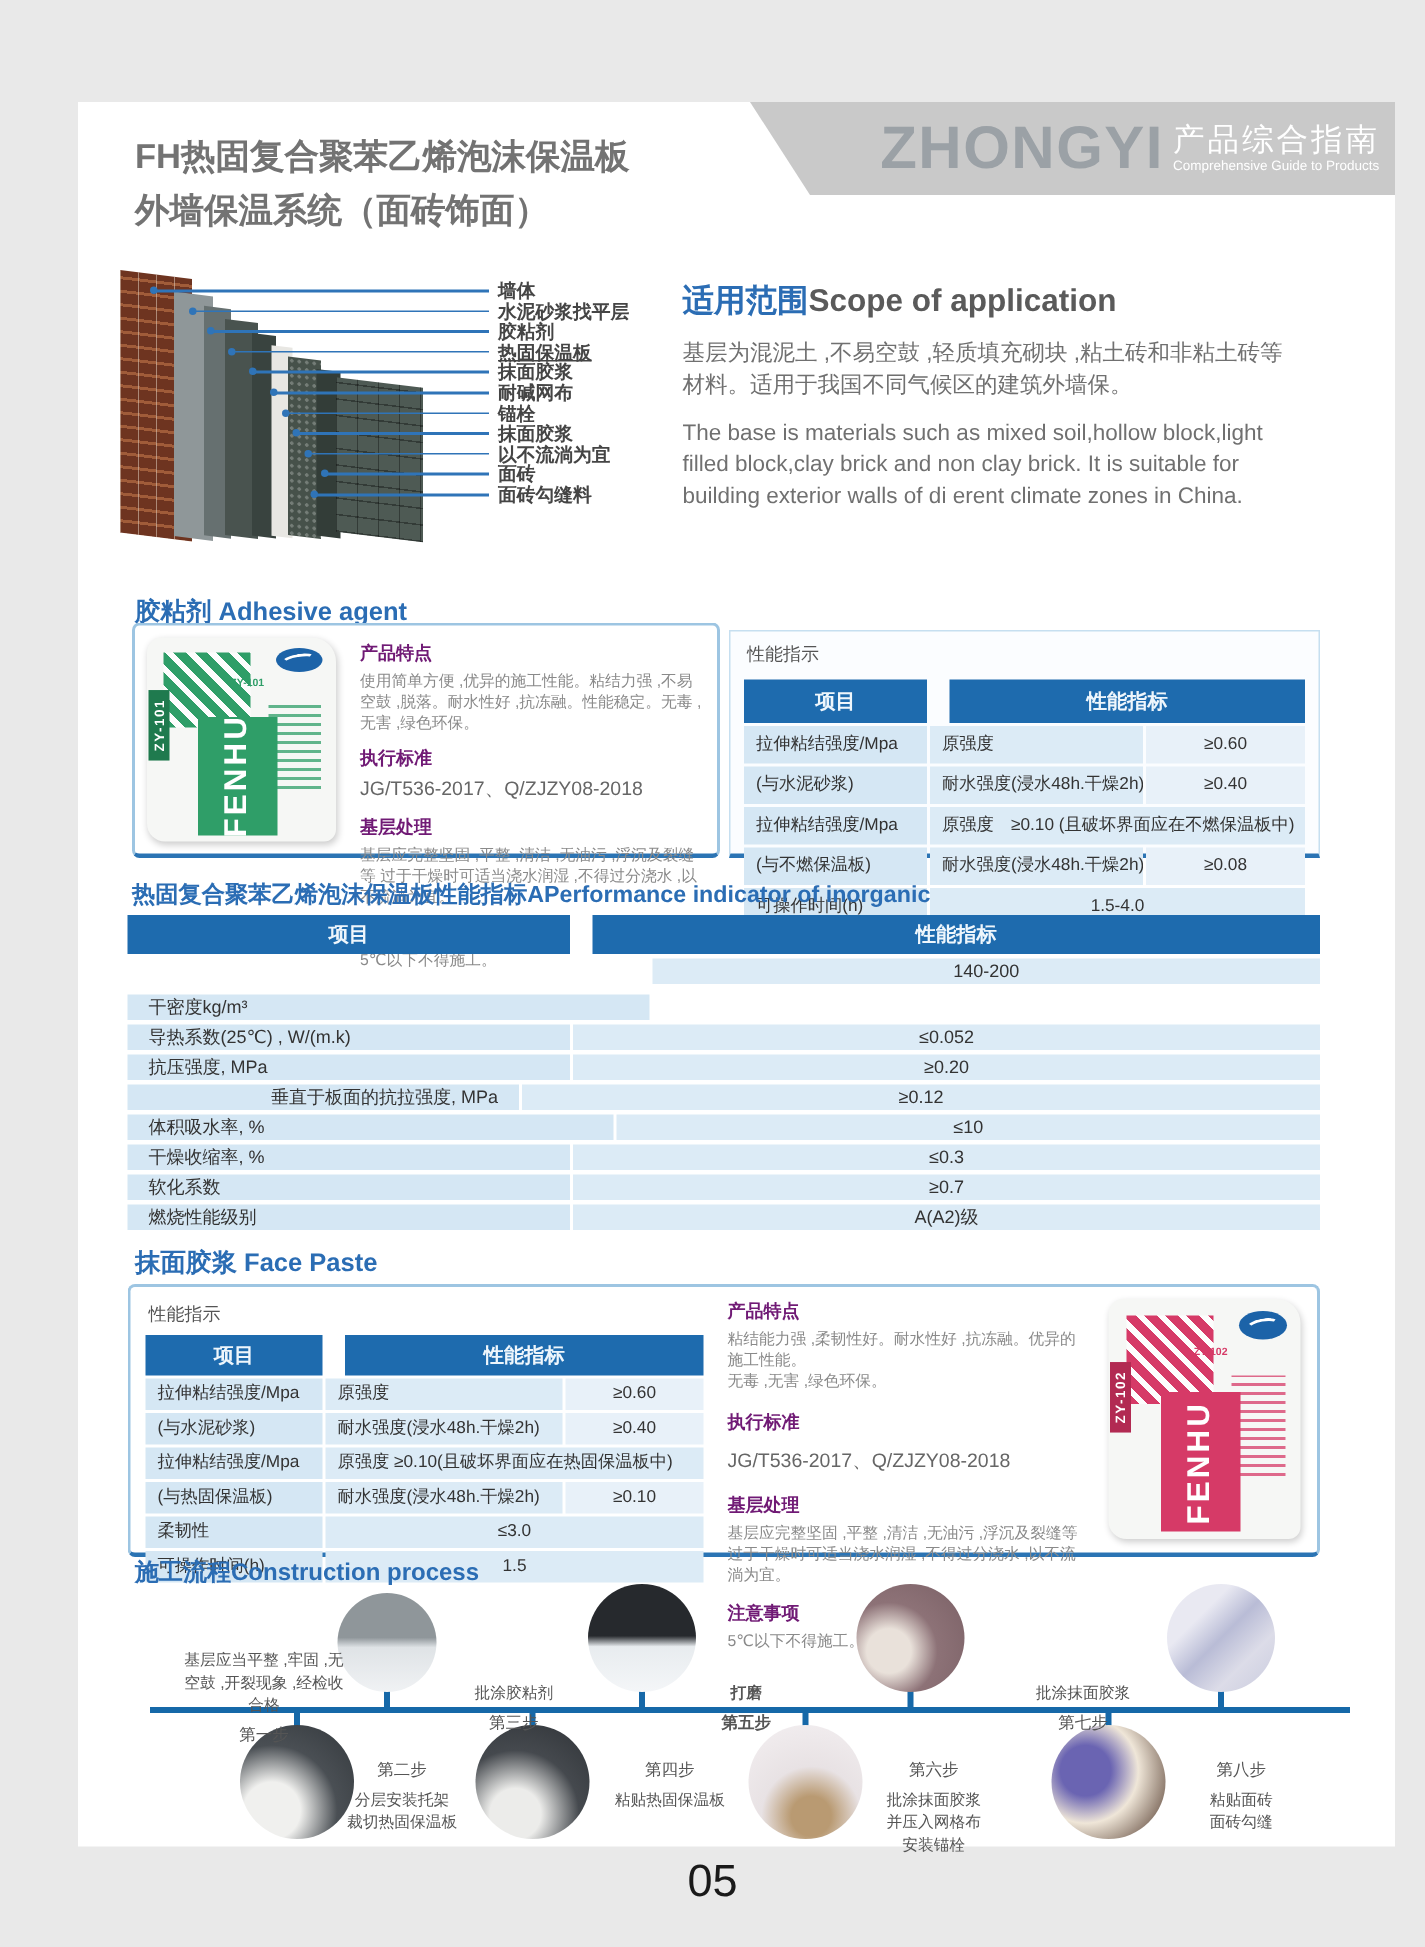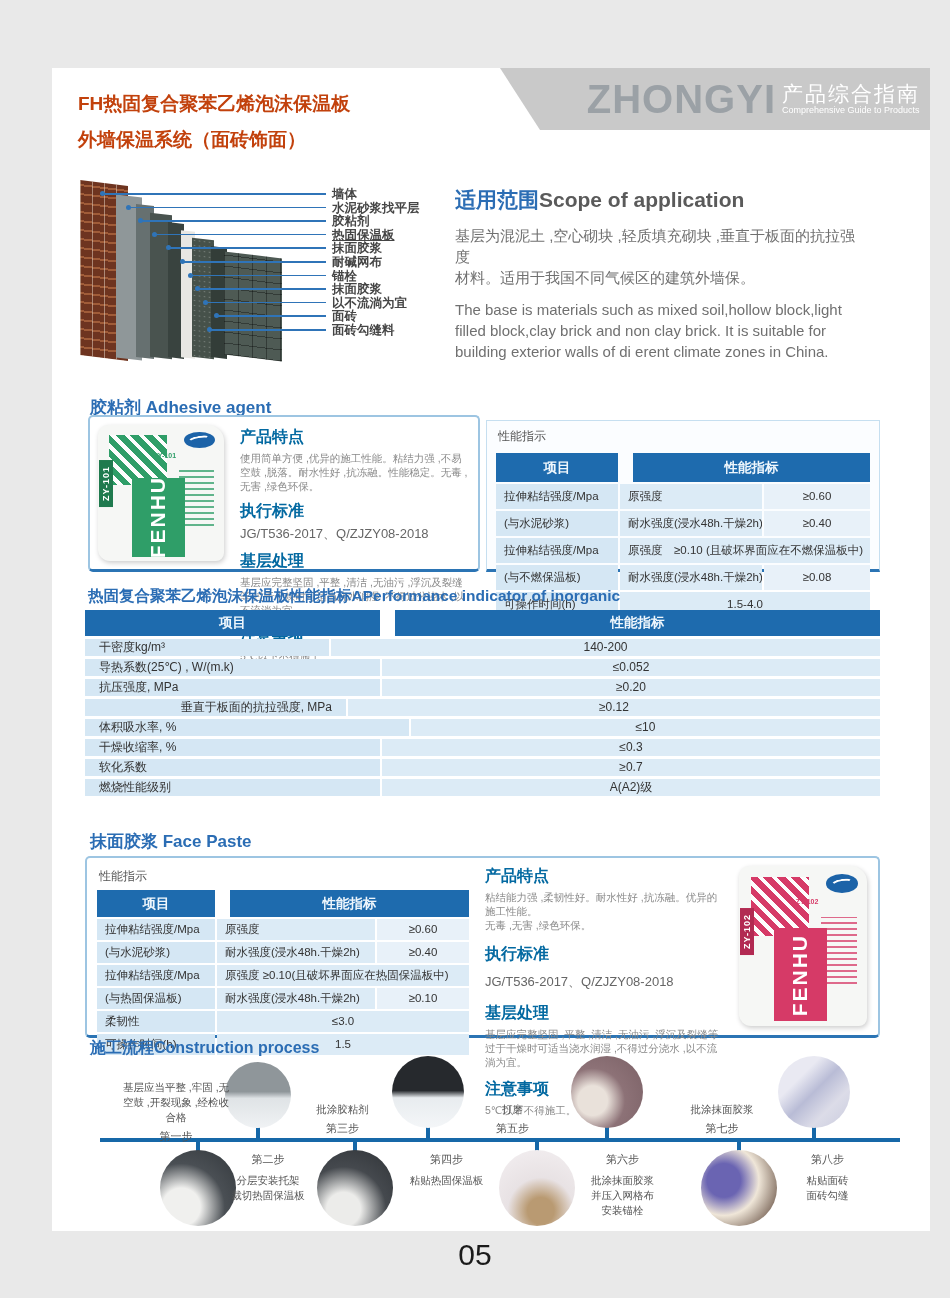--- a/index.html
+++ b/index.html
@@ -8,21 +8,21 @@
   .sheet{position:absolute;left:52px;top:68px;width:878px;height:1163px;background:#ffffff;}
 
   
   .brand-band{position:absolute;left:500px;top:68px;width:430px;height:62px;background:#c9c9c9;
               clip-path:polygon(0 0,100% 0,100% 100%,40px 100%);
               display:flex;align-items:center;justify-content:flex-end;padding-right:10px;box-sizing:border-box;}
   .brand{font-size:40px;font-weight:bold;color:#9ba1a6;letter-spacing:1px;line-height:1;}
   .brand-sub{margin-left:6px;color:#fff;}
   .brand-cn{font-size:21px;line-height:22px;letter-spacing:2px;}
   .brand-en{font-size:9px;line-height:11px;}
-  .page-title{position:absolute;left:78px;top:86px;font-size:19px;font-weight:bold;color:#c2410c;line-height:36px;}
+  .page-title{position:absolute;left:90px;top:86px;font-size:23px;font-weight:bold;color:#737373;line-height:36px;}
 
   
   .wall{position:absolute;left:80px;top:183px;width:240px;height:200px;}
   .layer{position:absolute;transform:skewY(7deg);}
   .l-brick{left:0;top:0;width:48px;height:175px;
     background:repeating-linear-gradient(90deg,rgba(222,205,190,.55) 0 1px,transparent 1px 12px),
                repeating-linear-gradient(0deg,#6e3420 0 7px,#a05c39 7px 9px);}
   .l1{left:36px;top:13px;width:26px;height:163px;background:#8f9799;}
   .l2{left:56px;top:22px;width:18px;height:153px;background:#667070;}
   .l3{left:70px;top:31px;width:22px;height:144px;background:#49534f;}
@@ -46,21 +46,21 @@
   .scope p{margin:11px 0 0 0;font-size:15px;color:#707070;line-height:21px;}
   .pre{white-space:pre-line;}
 
   
   .sec-h{position:absolute;font-size:17px;font-weight:bold;color:#2b6db4;}
 
   
   .box{position:absolute;background:#fff;border:2px solid #9dc5e2;border-bottom:3px solid #2b74b4;border-radius:5px;box-sizing:border-box;}
 
   
-  .ptitle{font-size:16px;font-weight:bold;color:#0369a1;margin:8px 0 3px 0;}
+  .ptitle{font-size:12px;font-weight:bold;color:#701a75;margin:8px 0 3px 0;}
   .pbody{font-size:10.5px;color:#8a8a8a;line-height:14px;}
   .pstd{font-size:13px;color:#666;margin-top:2px;}
 
   
   .bag{position:absolute;background:#f6f7f5;border-radius:10px 16px 8px 12px;box-shadow:1px 2px 5px rgba(0,0,0,.2);}
   .bag-stripes{position:absolute;left:9%;top:7%;width:46%;height:37%;}
   .bag-panel{position:absolute;left:27%;bottom:3%;width:42%;height:58%;display:flex;align-items:center;justify-content:center;}
   .bag-brand{writing-mode:vertical-rl;transform:rotate(180deg);color:#fff;font-weight:bold;font-size:21px;letter-spacing:2px;}
   .bag-model{position:absolute;left:1%;top:26%;writing-mode:vertical-rl;transform:rotate(180deg);color:#fff;font-size:9px;font-weight:bold;padding:6px 2px;letter-spacing:1px;}
   .bag-logo{position:absolute;right:7%;top:5%;width:25%;height:12%;background:#1c63a8;border-radius:50%;}
@@ -113,21 +113,21 @@
   .stem{position:absolute;width:4px;background:#1668a8;}
   .pcirc{position:absolute;border-radius:50%;}
   .pc1{left:225px;top:1062px;width:66px;height:66px;background:linear-gradient(180deg,#8f969a 0 45%,#dfe3e6 55%,#f0f2f4 100%);}
   .pc3{left:392px;top:1056px;width:72px;height:72px;background:linear-gradient(180deg,#26292d 0 48%,#e8ecef 58%,#f4f6f8 100%);}
   .pc5{left:571px;top:1056px;width:72px;height:72px;background:radial-gradient(circle at 30% 62%,#e9e1da 0 22%,#8d7277 48%,#7a6065 100%);}
   .pc7{left:778px;top:1056px;width:72px;height:72px;background:linear-gradient(135deg,#e9e9f2 0 30%,#b9bcd6 50%,#dcdce8 72%,#c9cbde 100%);}
   .pc2{left:160px;top:1150px;width:76px;height:76px;background:radial-gradient(circle at 28% 75%,#f0f0ee 0 24%,#4a4f54 55%,#33383c 100%);}
   .pc4{left:317px;top:1150px;width:76px;height:76px;background:radial-gradient(circle at 35% 78%,#ececea 0 22%,#45494e 55%,#2f3337 100%);}
   .pc6{left:499px;top:1150px;width:76px;height:76px;background:radial-gradient(circle at 55% 80%,#b99a72 0 18%,#e8e2e4 45%,#f4f0f2 100%);}
   .pc8{left:701px;top:1150px;width:76px;height:76px;background:radial-gradient(circle at 30% 40%,#6a64b2 0 24%,#efe6d8 50%,#6b5548 88%);}
-  .pstep{position:absolute;text-align:center;color:#555;}
+  .pstep{position:absolute;text-align:center;color:#555;margin-top:20px;}
   .step-name{font-size:11px;color:#555;}
   .step-desc{font-size:10.5px;line-height:15px;white-space:pre-line;}
   .pstep .step-desc + .step-name{margin-top:4px;}
   .pstep .step-name + .step-desc{margin-top:6px;}
 
   .page-num{position:absolute;left:0;top:1238px;width:950px;text-align:center;font-size:30px;color:#1a1a1a;}
 </style>
 </head>
 <body>
 
@@ -199,21 +199,21 @@
       </div>
       <div class="wall-label" style="left: 332px; top: 308.4px;">面砖</div>
       <div class="leader" style="left: 209px; top: 329px; width: 117px;">
         <i></i>
       </div>
       <div class="wall-label" style="left: 332px; top: 322px;">面砖勾缝料</div>
     </div>
 
   <div class="scope">
     <h2><span class="cn">适用范围</span><span class="en">Scope of application</span></h2>
-    <p class="pre">基层为混泥土 ,空心砌块 ,轻质填充砌块 ,垂直于板面的抗拉强度
+    <p class="pre">基层为混泥土 ,不易空鼓 ,轻质填充砌块 ,粘土砖和非粘土砖等
 材料。适用于我国不同气候区的建筑外墙保。</p>
     <p>The base is materials such as mixed soil,hollow block,light filled block,clay brick and non clay brick. It is suitable for building exterior walls of di erent climate zones in China.</p>
   </div>
 
   <div class="sec-h" style="left:90px;top:396px;">胶粘剂 Adhesive agent</div>
   <div class="box" style="left:88px;top:415px;width:392px;height:157px;">
     <div class="bag green" style="left:8px;top:8px;width:126px;height:136px;">
       <div class="bag-stripes"></div>
       <div class="bag-logo"></div>
       <div class="bag-modeltag">ZY-101</div>
@@ -268,21 +268,21 @@
   </div>
 
   <div class="sec-h" style="left:88px;top:586px;font-size:15.5px;">热固复合聚苯乙烯泡沫保温板性能指标APerformance indicator of inorganic</div>
   <div class="tbl-board">
     <div class="thead">
       <div class="th th0">项目</div>
       <div class="th th1">性能指标</div>
     </div>
     <div>
         <div class="trow">
-          <div class="tcell c0" style="width: 244px; text-align: left;">干密度kg/m³</div>
+          <div class="tcell c0" style="width: 348px; text-align: left; margin-top: 24px;">干密度kg/m³</div>
           <div class="tcell c1" style="flex: 1 1 0%; text-align: center;">140-200</div>
         </div>
         <div class="trow">
           <div class="tcell c0" style="width: 295px; text-align: left;">导热系数(25℃) , W/(m.k)</div>
           <div class="tcell c1" style="flex: 1 1 0%; text-align: center;">≤0.052</div>
         </div>
         <div class="trow">
           <div class="tcell c0" style="width: 295px; text-align: left;">抗压强度, MPa</div>
           <div class="tcell c1" style="flex: 1 1 0%; text-align: center;">≥0.20</div>
         </div>
@@ -392,21 +392,21 @@
   <div class="pcirc pc8"></div>
 
   <div class="pstep" style="left:122px;top:1080px;width:108px;">
     <div class="step-desc">基层应当平整 ,牢固 ,无空鼓 ,开裂现象 ,经检收合格</div>
     <div class="step-name">第一步</div>
   </div>
   <div class="pstep" style="left:295px;top:1102px;width:95px;">
     <div class="step-desc">批涂胶粘剂</div>
     <div class="step-name">第三步</div>
   </div>
-  <div class="pstep" style="left:470px;top:1102px;width:85px;">
+  <div class="pstep" style="left:455px;top:1102px;width:85px;font-weight:bold;">
     <div class="step-desc">打磨</div>
     <div class="step-name">第五步</div>
   </div>
   <div class="pstep" style="left:662px;top:1102px;width:120px;">
     <div class="step-desc">批涂抹面胶浆</div>
     <div class="step-name">第七步</div>
   </div>
   <div class="pstep" style="left:218px;top:1152px;width:100px;">
     <div class="step-name">第二步</div>
     <div class="step-desc">分层安装托架

